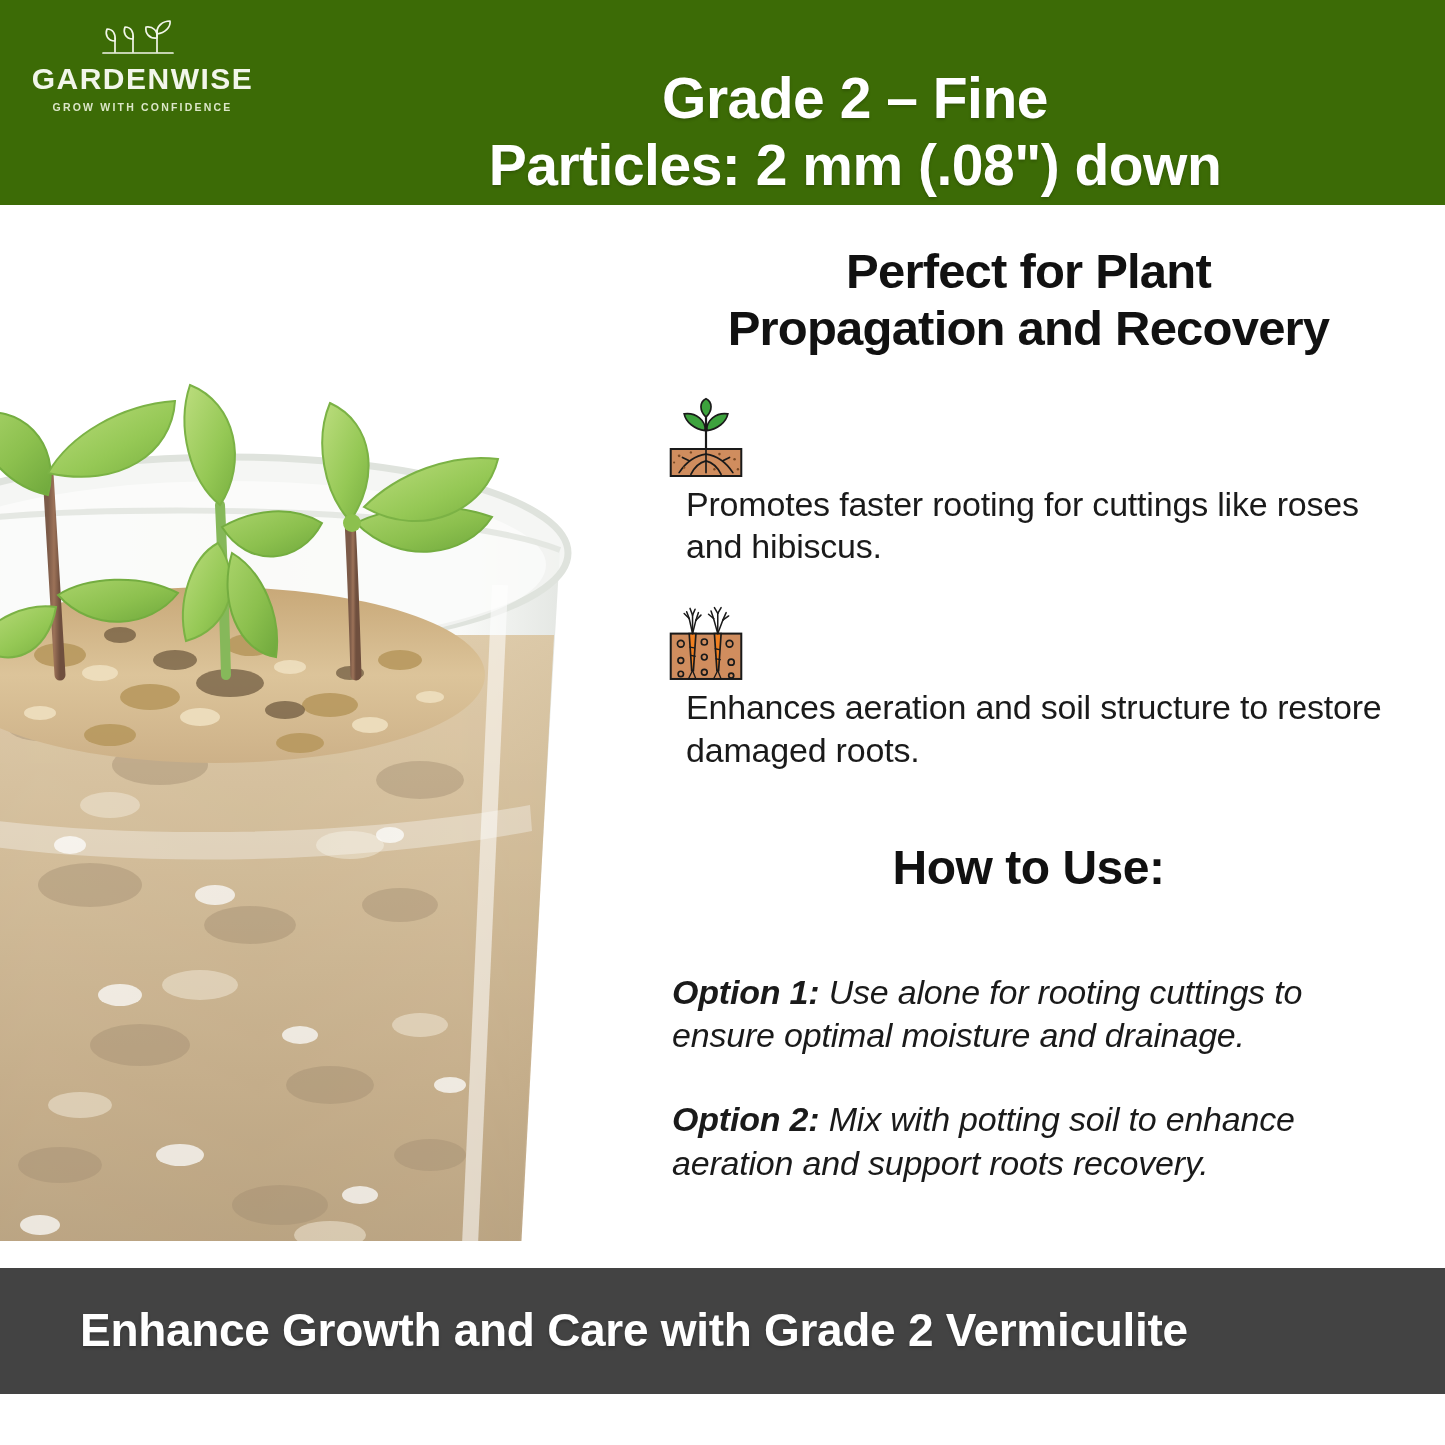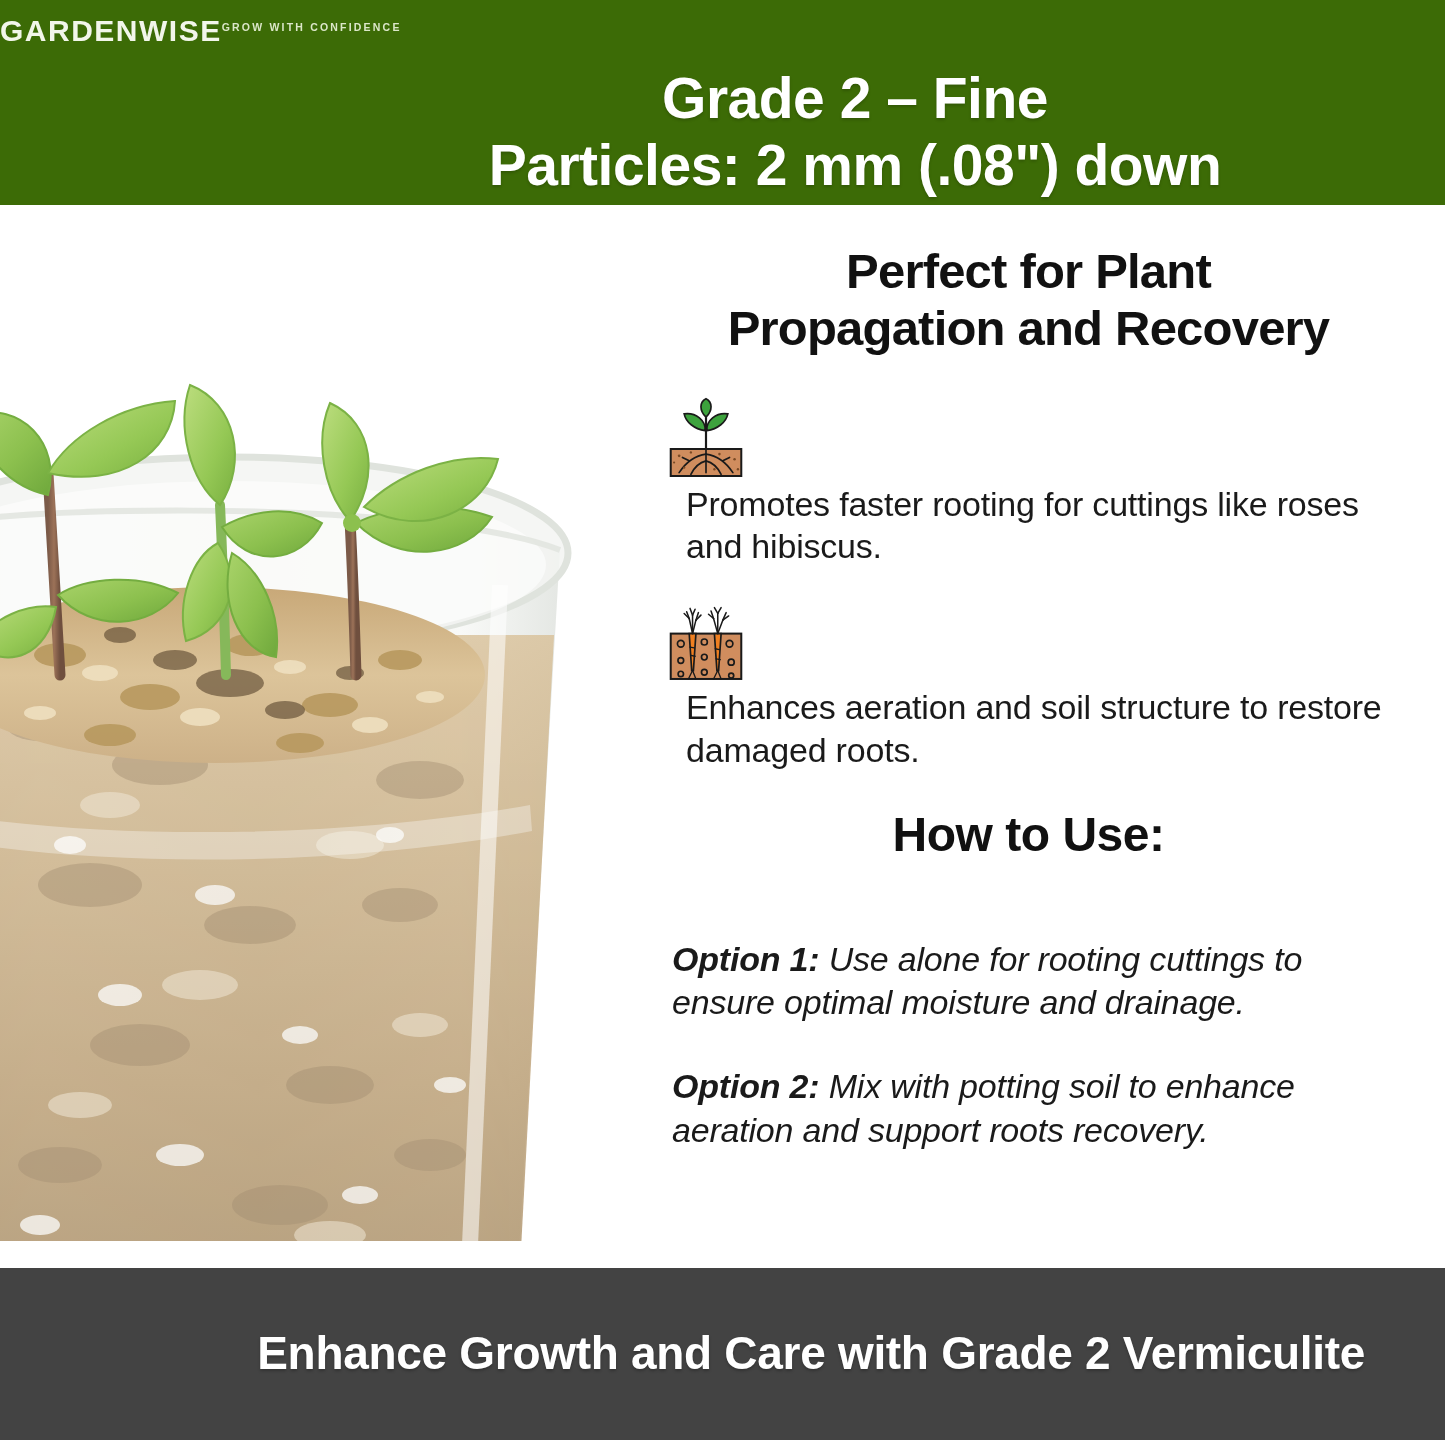--- a/index.html
+++ b/index.html
@@ -13,21 +13,21 @@
 
   
   .header {
     position:absolute; left:0; top:0; width:1445px; height:205px;
     background:#3c6b06;
     display:flex; align-items:flex-start;
   }
   .logo-block {
     width:285px; flex:0 0 285px;
     padding-top:14px;
-    display:flex; flex-direction:row; 
+    display:flex; flex-direction:column; align-items:center;
   }
   .logo-mark { width:96px; height:48px; display:block; }
   .logo-word {
     color:#f2f6ea; font-size:30px; font-weight:700;
     letter-spacing:1.5px; line-height:1; margin-top:2px;
     white-space:nowrap;
   }
   .logo-tag {
     color:#dce7c9; font-size:10.5px; font-weight:700;
     letter-spacing:2.2px; margin-top:7px; white-space:nowrap;
@@ -75,34 +75,34 @@
   .bullet-icon svg { width:84px; height:84px; }
   .bullet-text {
     flex:1 1 auto; padding-left:26px;
     color:#1a1a1a; font-size:34px; line-height:1.26;
     font-weight:400; letter-spacing:-0.2px;
   }
 
   .howto-title {
     text-align:center; color:#111111; font-weight:700;
     font-size:48px; letter-spacing:-0.5px;
-    margin-top:35px;
+    margin-top:68px;
   }
   .options { margin-top:76px; padding-left:12px;font-style:italic; }
   .option {
     color:#1a1a1a; font-size:34px; line-height:1.28;
     letter-spacing:-0.2px; margin-bottom:40px;
   }
   .option b { font-weight:700; }
 
   
   .footer {
-    position:absolute; left:0; top:1268px; width:1445px; height:172px;
+    position:absolute; left:0; top:1268px; width:1445px; height:126px;
     background:#434343;
-    display:flex; align-items:center; justify-content:flex-end;
+    display:flex; align-items:center; justify-content:flex-start;
     padding:0 80px;
   }
   .footer-text {
     color:#ffffff; font-weight:700; font-size:46px;
     line-height:1.2; text-align:center; letter-spacing:-0.3px;
     text-shadow:0 2px 3px rgba(0,0,0,.25);
   }
 </style>
 </head>
 <body>

